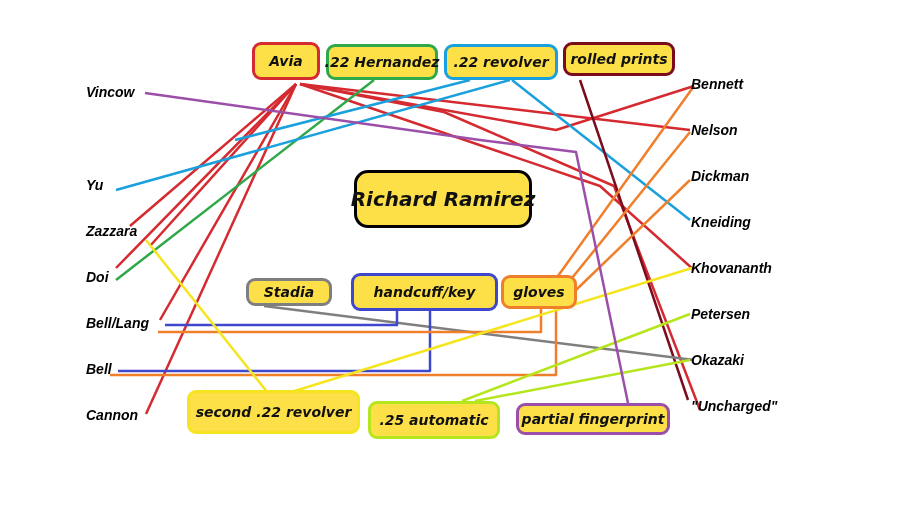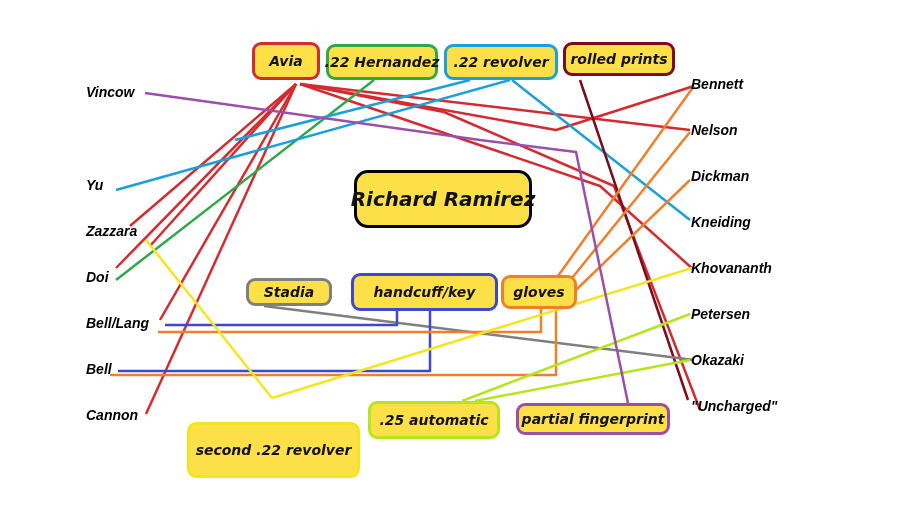--- a/index.html
+++ b/index.html
@@ -70,21 +70,21 @@
 
   <div class="box center" style="left:354px;top:170px;width:178px;height:58px;">Richard Ramirez</div>
 
   <div class="box" style="left:252px;top:42px;width:68px;height:38px;border-color:#d42a30;">Avia</div>
   <div class="box" style="left:326px;top:44px;width:112px;height:36px;border-color:#2fa84a;">.22 Hernandez</div>
   <div class="box" style="left:444px;top:44px;width:114px;height:36px;border-color:#1aa0dc;">.22 revolver</div>
   <div class="box" style="left:563px;top:42px;width:112px;height:34px;border-color:#7a0c1c;">rolled prints</div>
   <div class="box" style="left:246px;top:278px;width:86px;height:28px;border-color:#7f7f7f;">Stadia</div>
   <div class="box" style="left:351px;top:273px;width:147px;height:38px;border-color:#3f48cc;">handcuff/key</div>
   <div class="box" style="left:501px;top:275px;width:76px;height:34px;border-color:#f07f2c;">gloves</div>
-  <div class="box" style="left:187px;top:422px;width:173px;height:56px;border-color:#f5e51e;">second .22 revolver</div>
+  <div class="box" style="left:187px;top:390px;width:173px;height:44px;border-color:#f5e51e;">second .22 revolver</div>
   <div class="box" style="left:368px;top:401px;width:132px;height:38px;border-color:#b5e61d;">.25 automatic</div>
   <div class="box" style="left:516px;top:403px;width:154px;height:32px;border-color:#9b4fa8;">partial fingerprint</div>
 
   <div class="lbl" style="left:86px;top:83px;">Vincow</div>
   <div class="lbl" style="left:86px;top:176px;">Yu</div>
   <div class="lbl" style="left:86px;top:222px;">Zazzara</div>
   <div class="lbl" style="left:86px;top:268px;">Doi</div>
   <div class="lbl" style="left:86px;top:314px;">Bell/Lang</div>
   <div class="lbl" style="left:86px;top:360px;">Bell</div>
   <div class="lbl" style="left:86px;top:406px;">Cannon</div>

